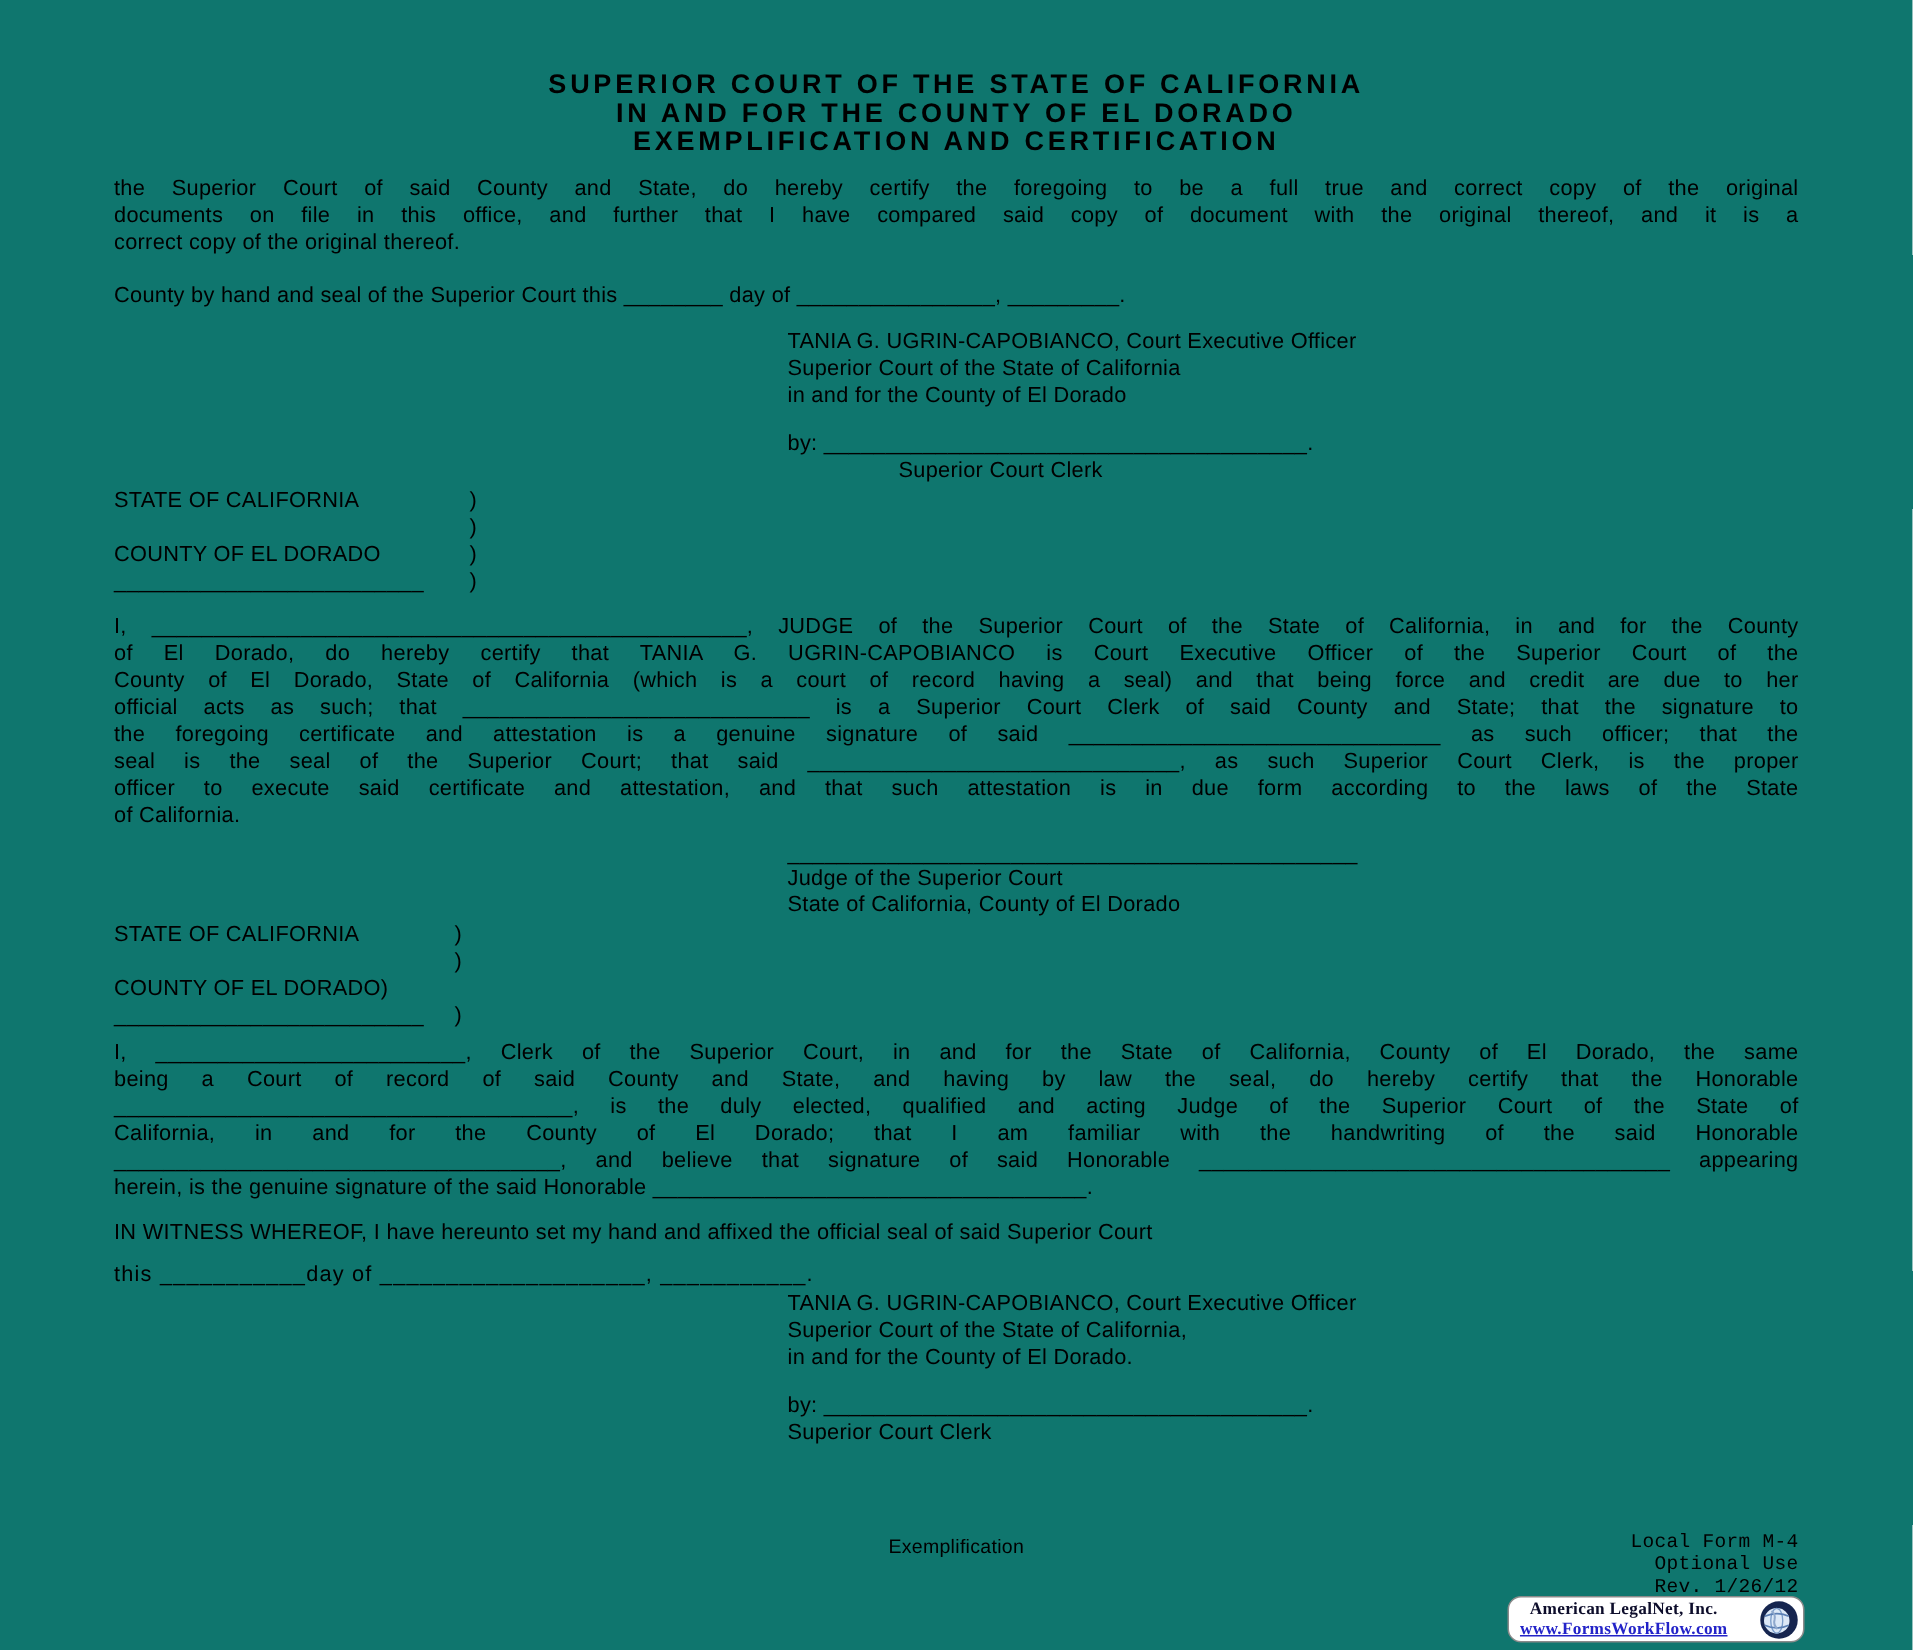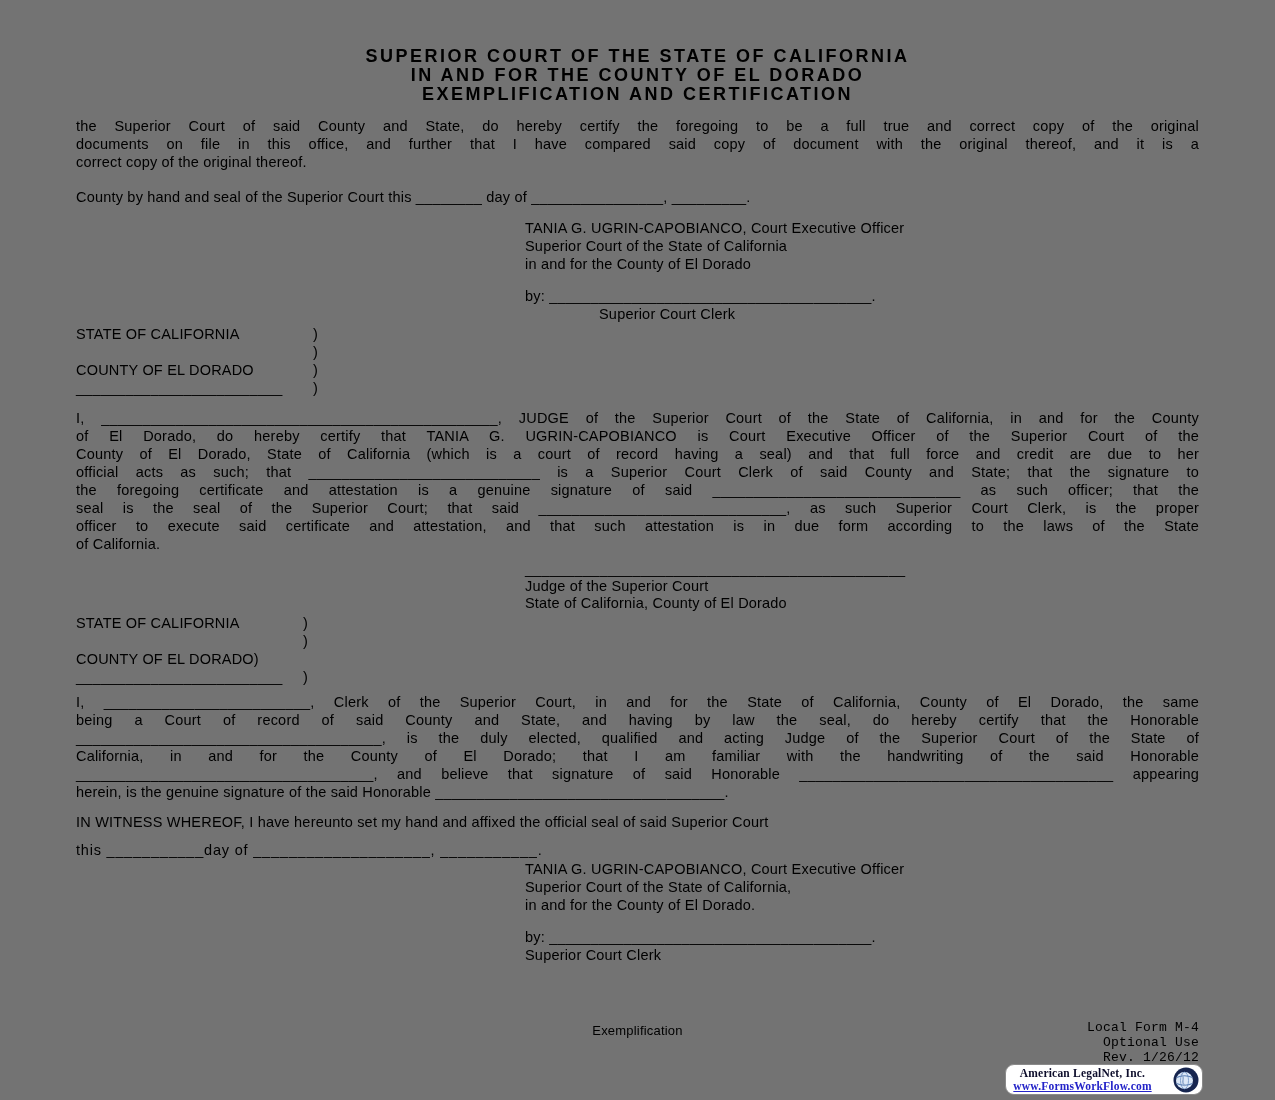--- a/index.html
+++ b/index.html
@@ -1,20 +1,20 @@
 <!DOCTYPE html>
 <html><head>
 <meta charset="utf-8">
 <style>
   html, body { margin: 0; padding: 0; background: #ffffff; }
   .page {
     position: relative;
     width: 1275px;
     height: 1100px;
-    background: #737373;
+    background: #0f766e;
     color: #000000;
     font-family: "Liberation Sans", sans-serif;
     font-size: 14.5px;
     line-height: 18px;
     letter-spacing: 0.2px;
     overflow: hidden;
   }
   .content {
     position: absolute;
     left: 76px;
@@ -123,21 +123,21 @@
     <div class="venue venue1">
       <div class="vrow"><span class="vlabel">STATE OF CALIFORNIA</span><span class="vparen">)</span></div>
       <div class="vrow"><span class="vlabel"></span><span class="vparen">)</span></div>
       <div class="vrow"><span class="vlabel">COUNTY OF EL DORADO</span><span class="vparen">)</span></div>
       <div class="vrow"><span class="vlabel">_________________________</span><span class="vparen">)</span></div>
     </div>
 
     <div class="para p2">
       <div class="jl">I, ________________________________________________, JUDGE of the Superior Court of the State of California, in and for the County</div>
       <div class="jl">of El Dorado, do hereby certify that TANIA G. UGRIN-CAPOBIANCO is Court Executive Officer of the Superior Court of the</div>
-      <div class="jl">County of El Dorado, State of California (which is a court of record having a seal) and that full force and credit are due to her</div>
+      <div class="jl">County of El Dorado, State of California (which is a court of record having a seal) and that being force and credit are due to her</div>
       <div class="jl">official acts as such; that ____________________________ is a Superior Court Clerk of said County and State; that the signature to</div>
       <div class="jl">the foregoing certificate and attestation is a genuine signature of said ______________________________ as such officer; that the</div>
       <div class="jl">seal is the seal of the Superior Court; that said ______________________________, as such Superior Court Clerk, is the proper</div>
       <div class="jl">officer to execute said certificate and attestation, and that such attestation is in due form according to the laws of the State</div>
       <div class="jl last">of California.</div>
     </div>
 
     <div class="officer judge-sig">
       <div>______________________________________________</div>
       <div>Judge of the Superior Court</div>

